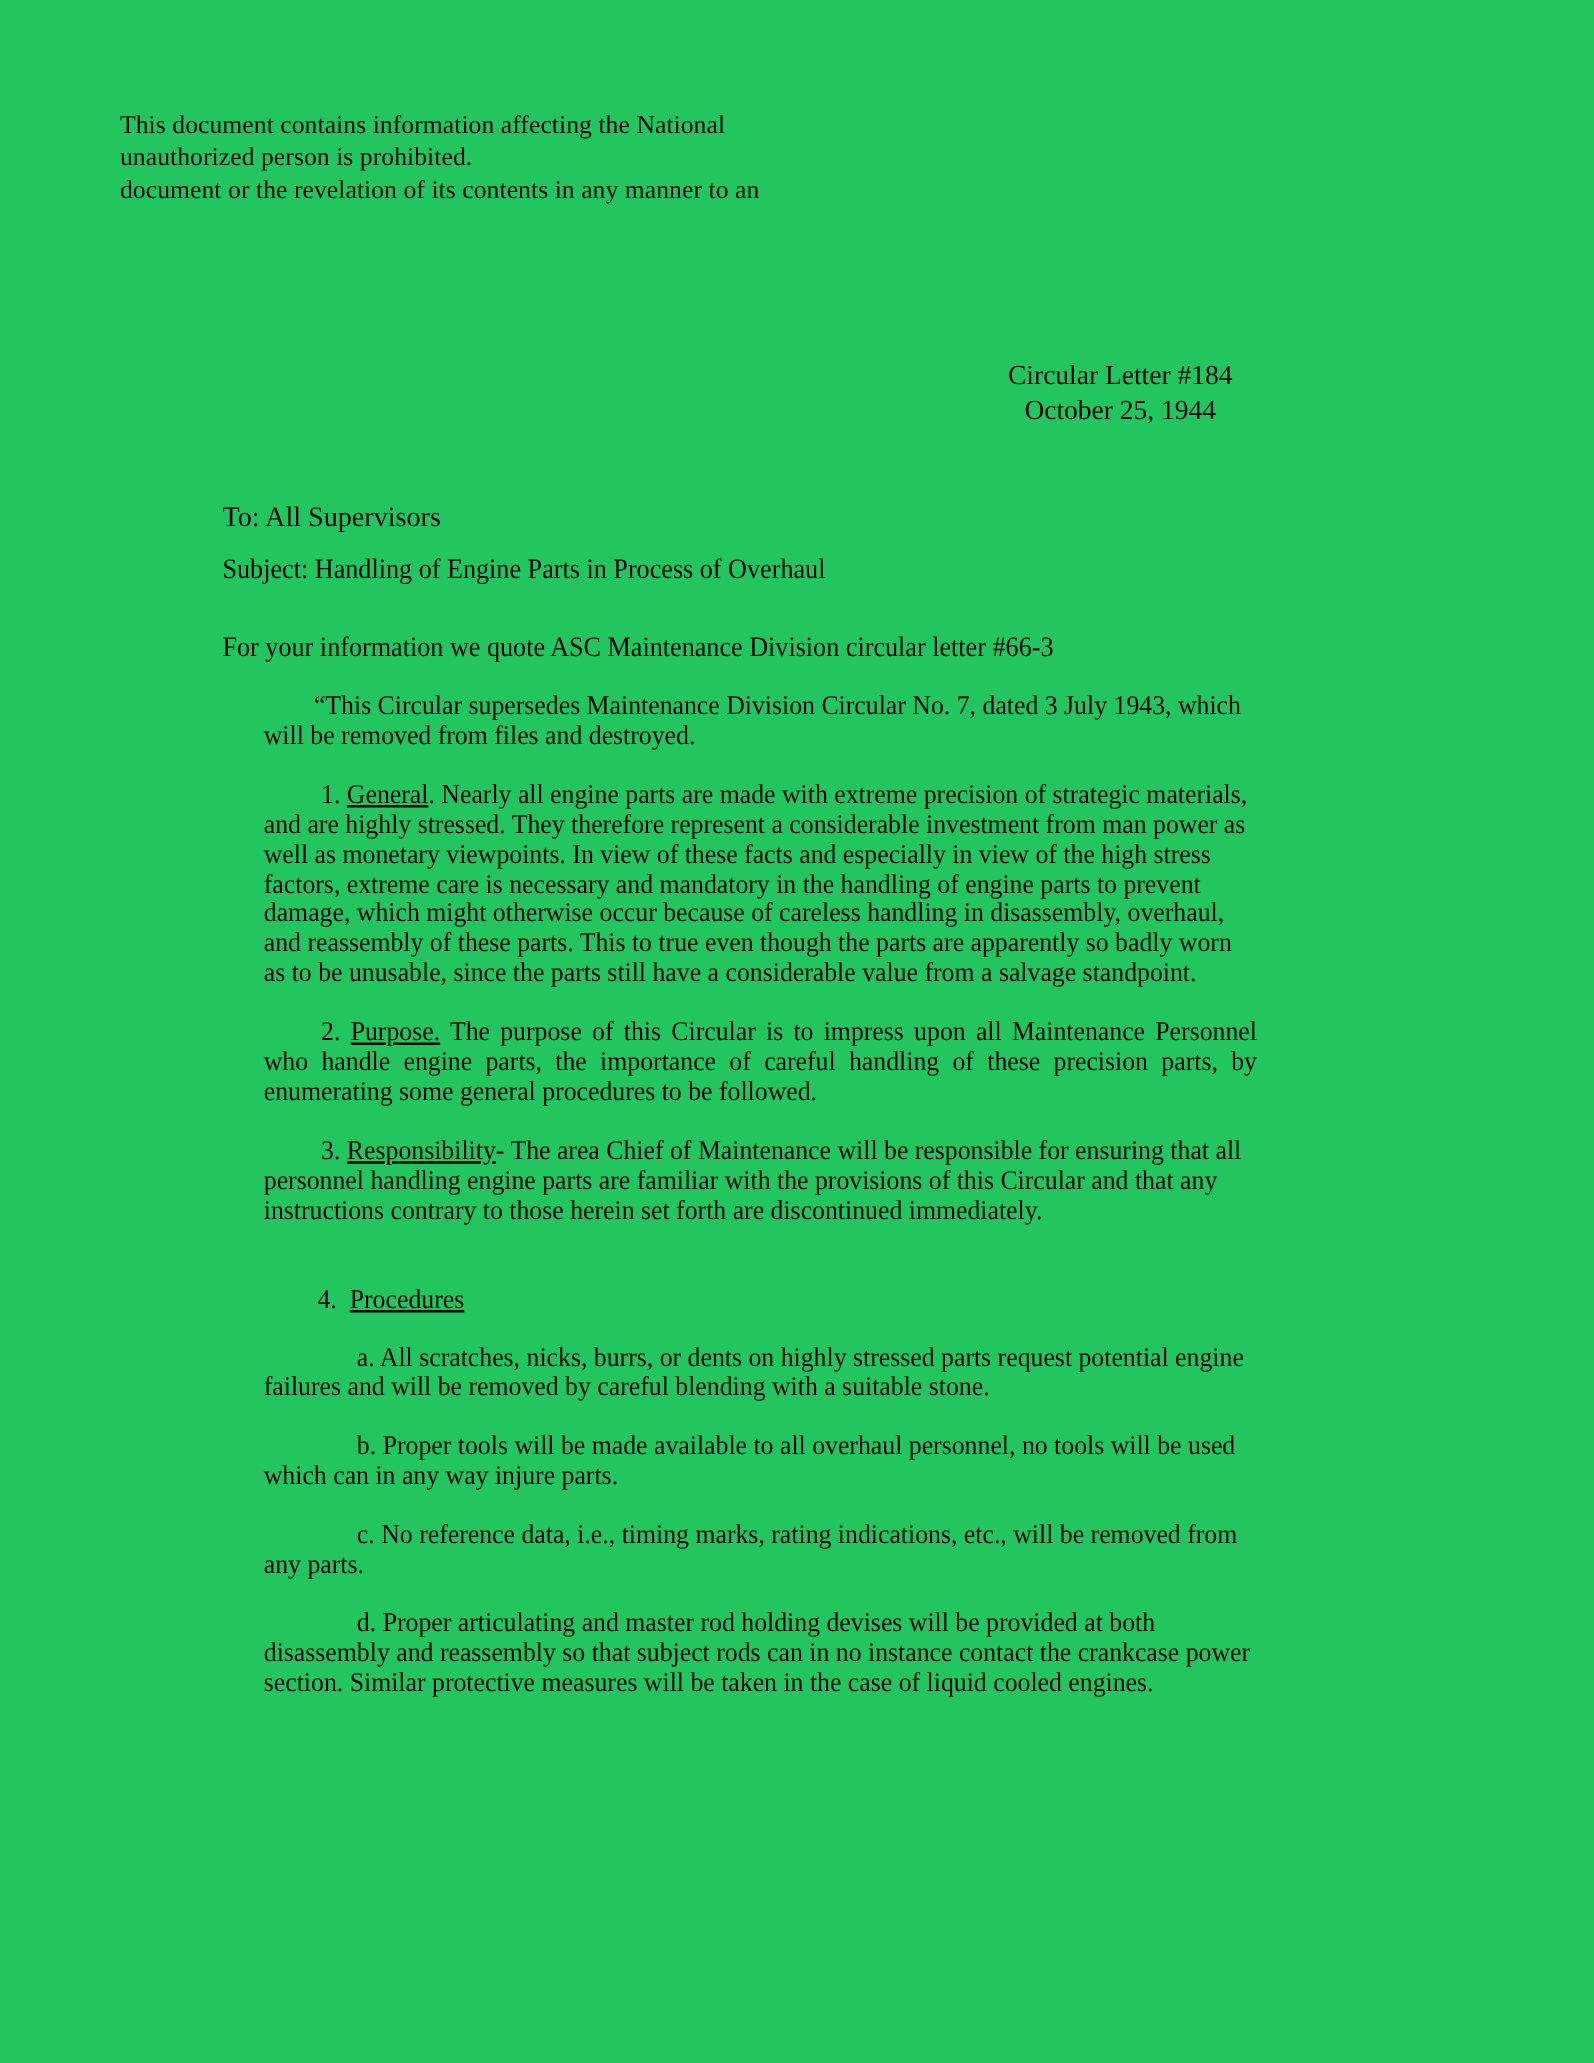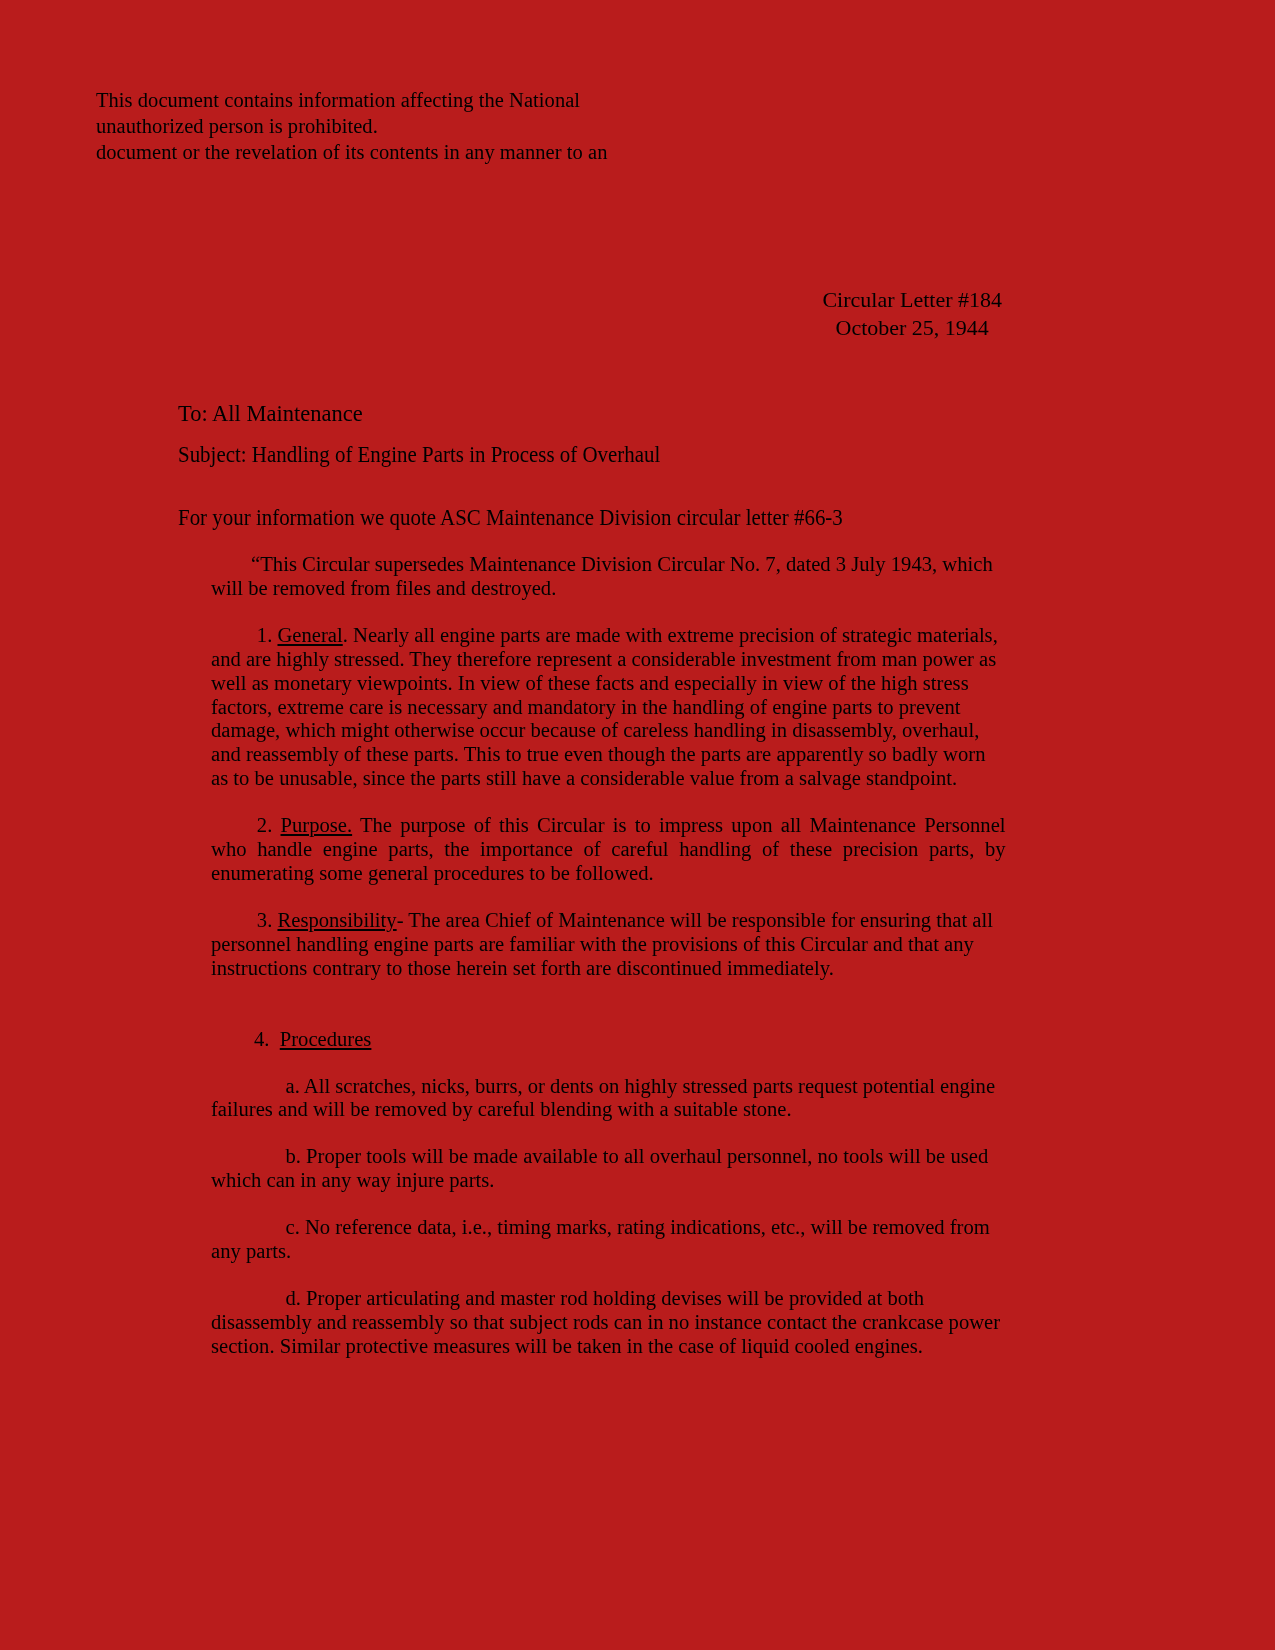--- a/index.html
+++ b/index.html
@@ -13,39 +13,39 @@
     height: 1650px;
     position: relative;
     font-family: "Liberation Serif", "DejaVu Serif", serif;
     color: #000000;
     -webkit-font-smoothing: antialiased;
   }
 
   .page {
     position: absolute;
     inset: 0;
-    background: #b91c1c;
+    background: #22c55e;
   }
 
   
   .notice {
     position: absolute;
     left: 96px;
     top: 88px;
     width: 520px;
     font-size: 20.5px;
     line-height: 25.8px;
     letter-spacing: 0.05px;
   }
   .notice .line { white-space: nowrap; }
 
   
   .titleblock {
     position: absolute;
-    right: 273px;
+    right: 289px;
     top: 286px;
     text-align: center;
     font-size: 22px;
     line-height: 28px;
   }
 
   
   .to-line {
     position: absolute;
     left: 178px;
@@ -108,21 +108,21 @@
     <div class="line">This document contains information affecting the National</div>
     <div class="line">unauthorized person is prohibited.</div>
     <div class="line">document or the revelation of its contents in any manner to an</div>
   </div>
 
   <div class="titleblock">
     <div>Circular Letter #184</div>
     <div>October 25, 1944</div>
   </div>
 
-  <div class="to-line">To: All Maintenance</div>
+  <div class="to-line">To: All Supervisors</div>
 
   <div class="subject-line">Subject:  Handling of Engine Parts in Process of Overhaul</div>
 
   <div class="quote-intro">For your information we quote ASC Maintenance Division circular letter #66-3</div>
 
   <div class="body-wrap">
 
     <p class="indent-sm">“This Circular supersedes Maintenance Division Circular No. 7, dated 3 July 1943, which will be removed from files and destroyed.</p>
 
     <div class="para-gap"></div>

